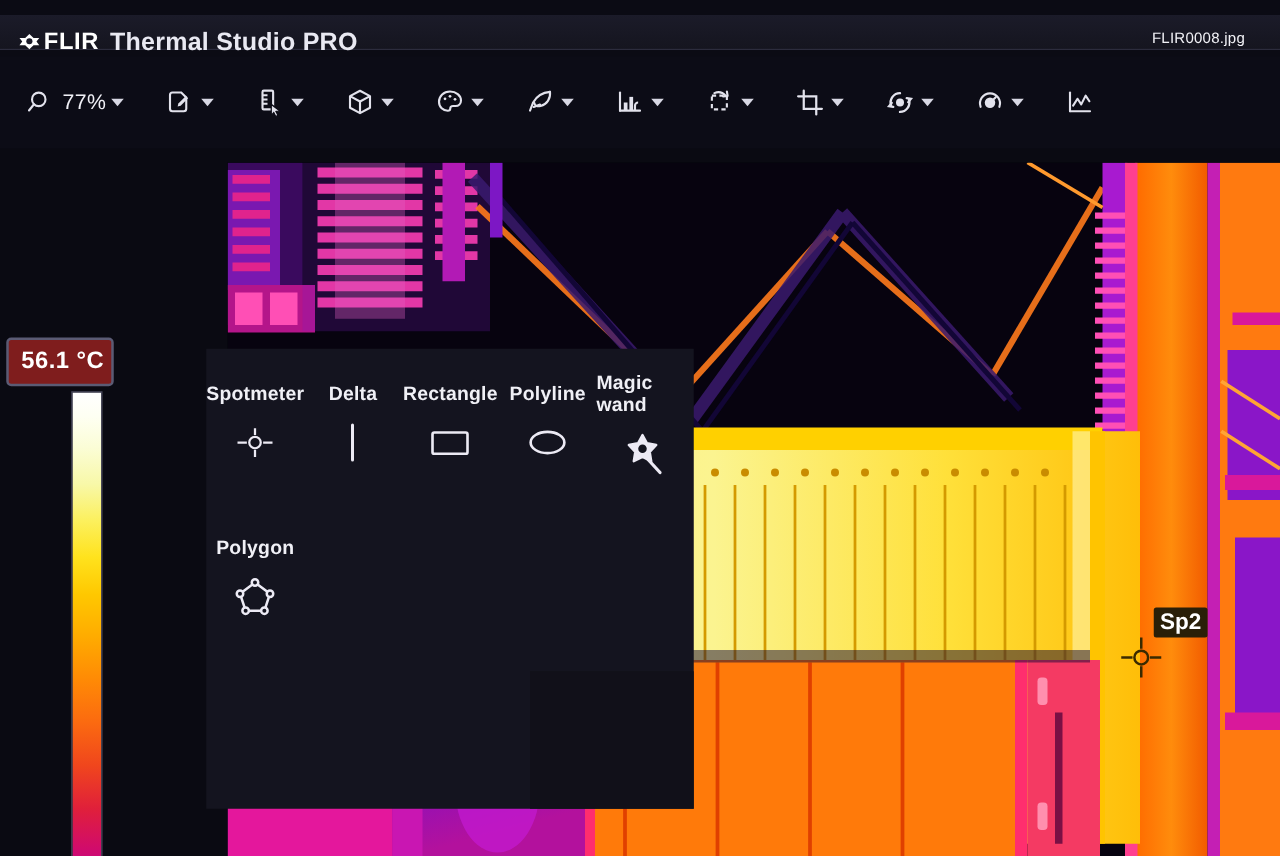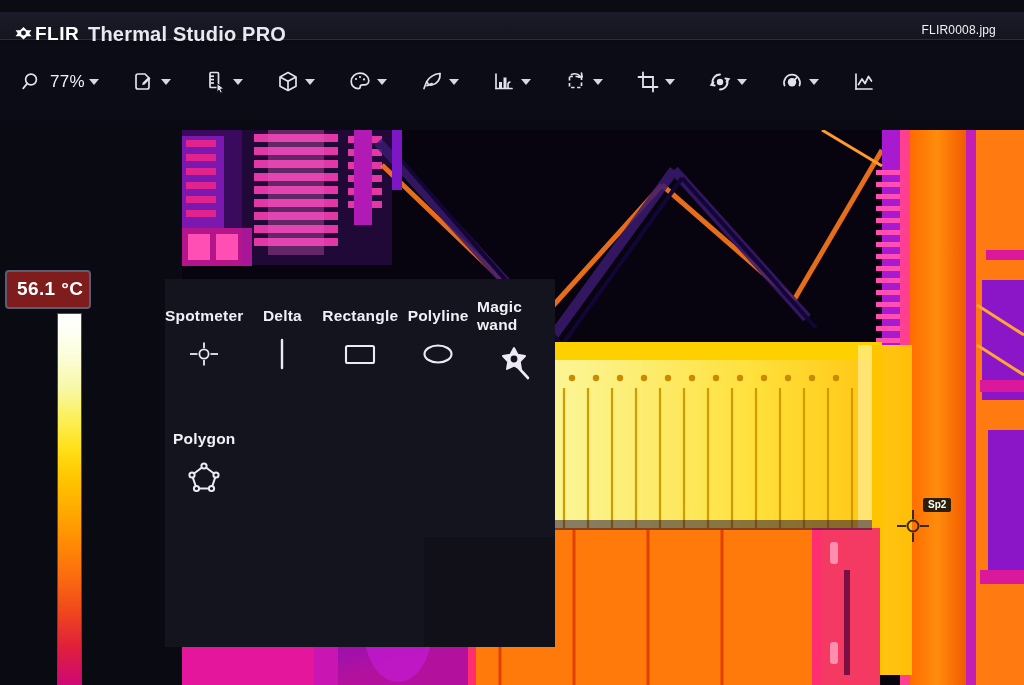--- a/index.html
+++ b/index.html
@@ -103,22 +103,22 @@
     justify-content: center; gap: 10px; cursor: pointer; user-select: none;
   }
   .mitem.empty { cursor: default; }
   .mlabel { color: #f0f0f6; font-size: 15.5px; font-weight: bold; letter-spacing: .2px; }
   .micon { height: 38px; display: flex; align-items: center; justify-content: center; }
 
   
   #sp2-label {
     position: absolute; left: 923px; top: 367px;
     background: #2a1f08; color: #ffffff;
-    font-size: 10px; font-weight: bold; padding: 1px 5px 2px 5px;
-    border-radius: 2px; z-index: 12; margin-top: 12px;
+    font-size: 18px; font-weight: bold; padding: 1px 5px 2px 5px;
+    border-radius: 2px; z-index: 12;
   }
   #sp2-marker { position: absolute; left: 896px; top: 390px; z-index: 12; }
 </style>
 </head>
 <body>
 
 <div id="app">
 
   <div id="titlebar">
     <div id="logo-block">

